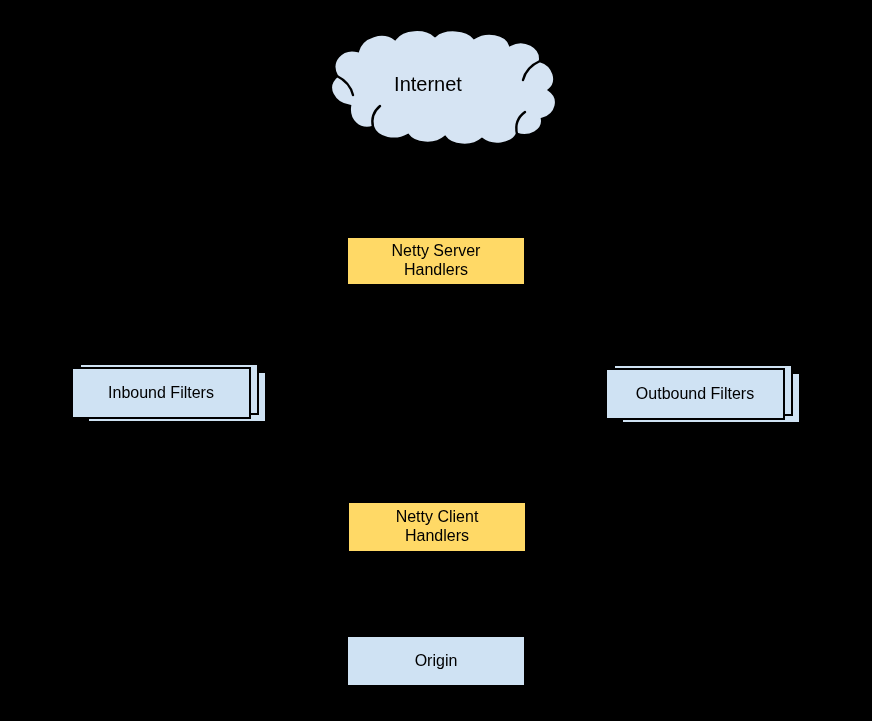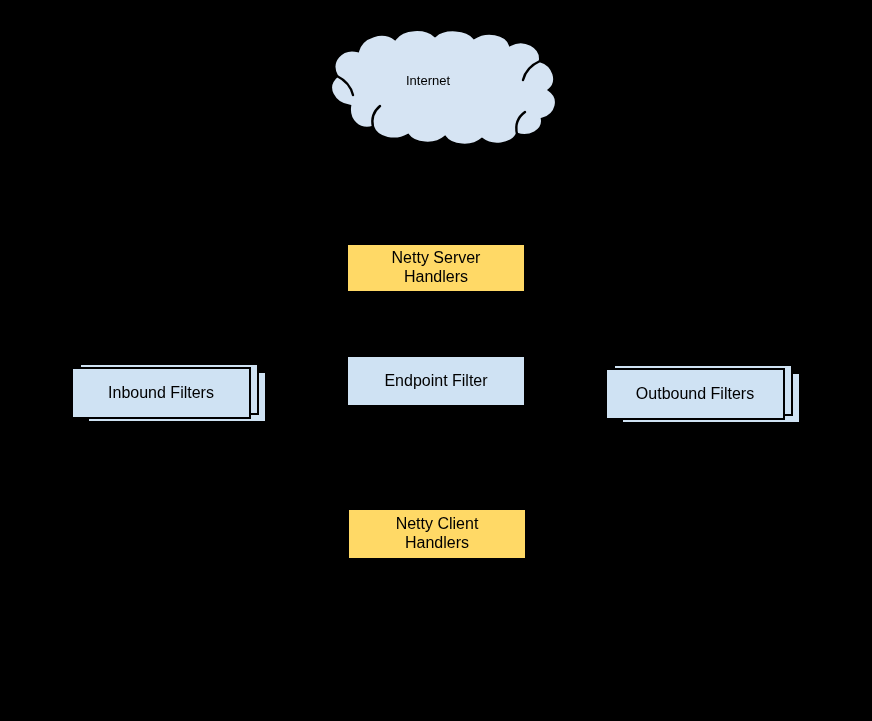--- a/index.html
+++ b/index.html
@@ -28,38 +28,38 @@
     left: 0;
     top: 0;
     display: block;
   }
   .cloud-label {
     position: absolute;
     left: 0;
     top: 46px;
     width: 240px;
     text-align: center;
-    font-size: 13px;
+    font-size: 20px;
     color: var(--text, #000);
   }
   .node {
     position: absolute;
     width: 180px;
     height: 52px;
     box-sizing: border-box;
     border: 2px solid var(--border, #000);
     display: flex;
     align-items: center;
     justify-content: center;
     text-align: center;
     font-size: 16px;
     line-height: 1.18;
     white-space: pre-line;
   }
-  .node.yellow { background: var(--box-yellow, #ffd966); margin-top: 7px; }
+  .node.yellow { background: var(--box-yellow, #ffd966); }
   .node.blue   { background: var(--box-blue, #cfe2f3); }
   .stack {
     position: absolute;
     width: 196px;
     height: 68px;
   }
   .stack .layer {
     position: absolute;
     width: 180px;
     height: 52px;
@@ -118,31 +118,31 @@
   </div>
 
   <div class="stack" id="stack-inbound">
     <div class="layer back"></div>
     <div class="layer middle"></div>
     <div class="node blue">
       <span>Inbound Filters</span>
     </div>
   </div>
 
-  <div class="node blue" id="node-endpoint">
-    <span>Endpoint Filter</span>
-  </div>
 
   <div class="stack" id="stack-outbound">
     <div class="layer back"></div>
     <div class="layer middle"></div>
     <div class="node blue">
       <span>Outbound Filters</span>
     </div>
   </div>
 
   <div class="node yellow" id="node-netty-client">
     <span>Netty Client
 Handlers</span>
   </div>
 
+  <div class="node blue" id="node-origin">
+    <span>Origin</span>
+  </div>
 
 </div>
 
 </body></html>

